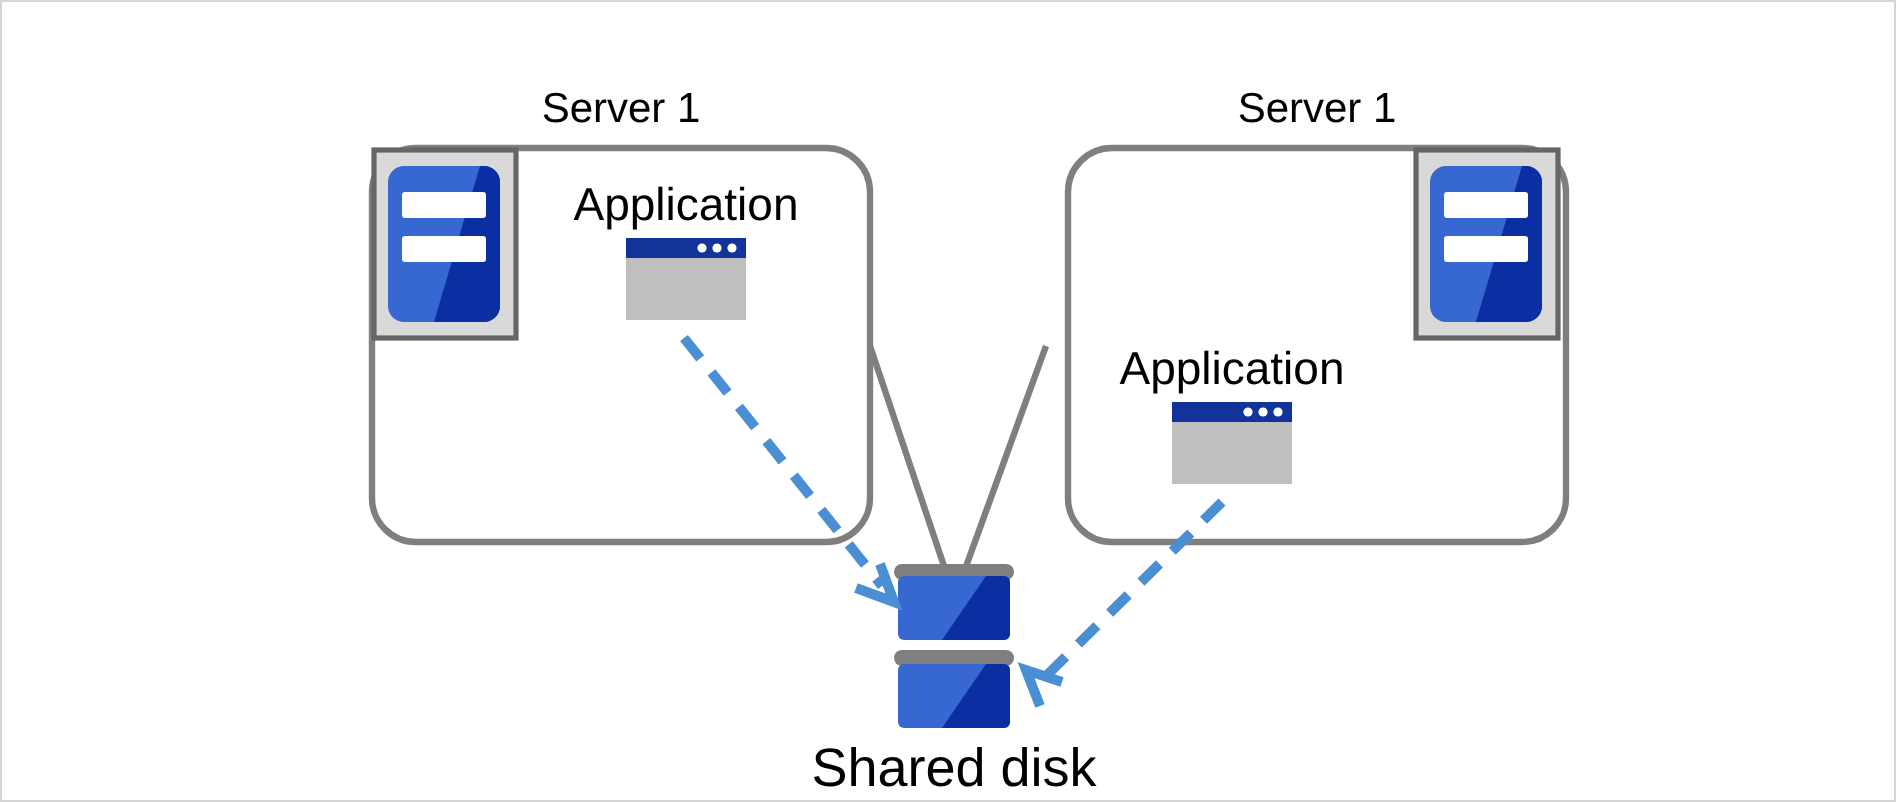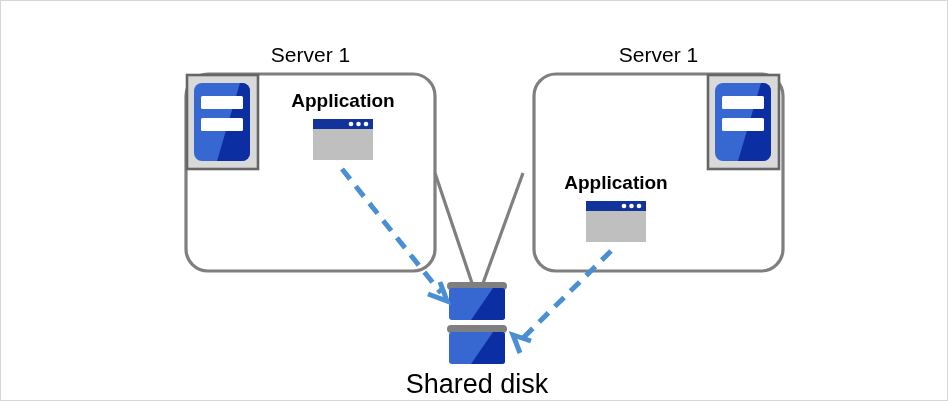--- a/index.html
+++ b/index.html
@@ -29,21 +29,21 @@
   .lbl {
     position: absolute;
     color: #000000;
     font-family: "Liberation Sans", sans-serif;
     font-size: 21px;
     line-height: 1;
     white-space: nowrap;
     text-align: center;
   }
   .lbl-server { font-size: 21px; }
-  .lbl-app { font-size: 19px; font-weight: bold; }
+  .lbl-app { font-size: 23px; }
   .lbl-disk { font-size: 27px; }
 </style>
 </head>
 <body>
 
 <div id="canvas">
 
   <svg id="diagram-svg" viewBox="0 0 948 401" xmlns="http://www.w3.org/2000/svg">
 
     <defs>

